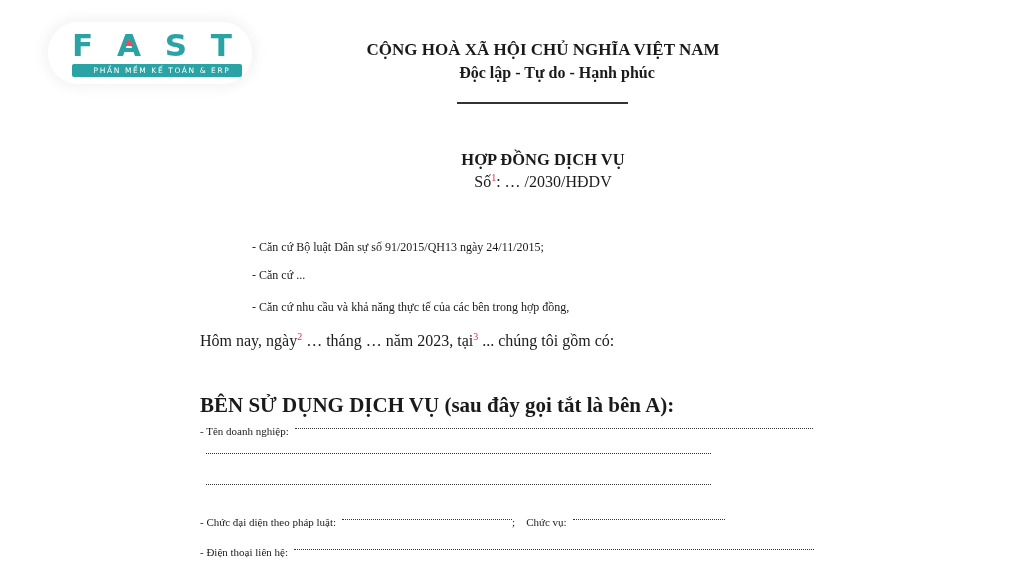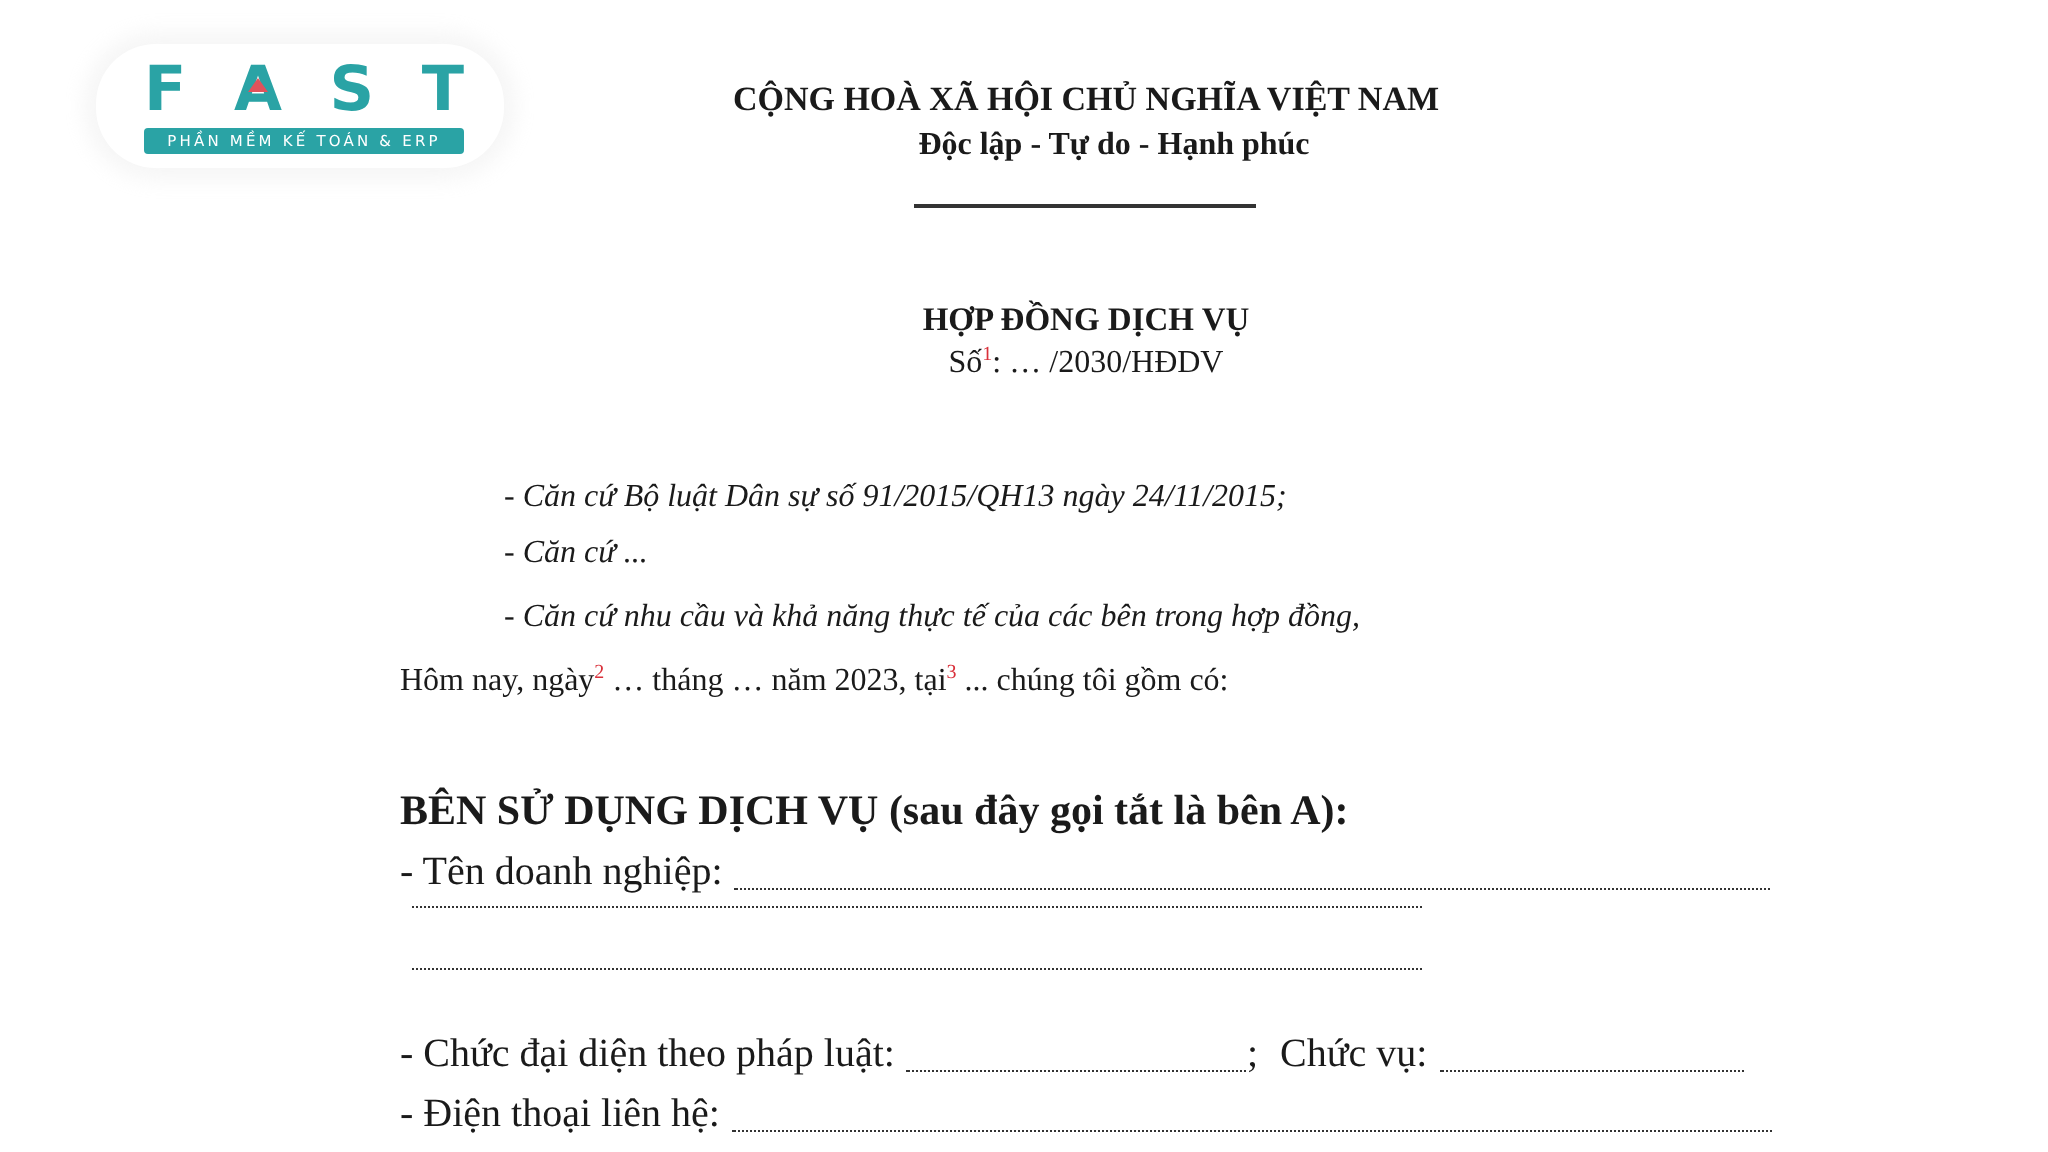--- a/index.html
+++ b/index.html
@@ -23,33 +23,33 @@
   .logo-a { position:relative; }
   .logo-a .tri {
     position:absolute; left:50%; top:9px; transform:translateX(-50%);
     width:0; height:0; border-left:5px solid transparent; border-right:5px solid transparent;
     border-bottom:7px solid #e0525b;
   }
   .logo-tag {
     position:absolute; left:24px; top:42px; width:160px; height:13px;
     background:#2aa3a5; border-radius:2px; color:#ffffff;
     font-family:"DejaVu Sans", sans-serif; font-size:7.5px; letter-spacing:1.6px;
-    line-height:13px; text-align:center; white-space:nowrap;
+    line-height:13px; text-align:center; white-space:nowrap;padding-left:10px;
   }
   .abs { position:absolute; white-space:nowrap; }
   .hdr1 { left:0; width:1086px; text-align:center; top:40px; font-size:17px; font-weight:bold; }
   .hdr2 { left:0; width:1114px; text-align:center; top:64px; font-size:16px; font-weight:bold; }
   .hdr-rule { position:absolute; left:457px; top:102px; width:171px; height:1.5px; background:#333; }
   .title { left:0; width:1086px; text-align:center; top:150px; font-size:16.5px; font-weight:bold; }
   .so { left:0; width:1086px; text-align:center; top:173px; font-size:16px; }
   sup.fn { color:#d9303a; font-size:10px; vertical-align:6px; line-height:0; }
-  .basis { left:252px; font-size:16px; font-style:italic; }
+  .basis { left:252px; font-size:12px; }
   .body-line { left:200px; font-size:16px; }
   .section { left:200px; top:393px; font-size:21px; font-weight:bold; }
-  .field { left:200px; font-size:20px; display:flex; align-items:flex-end; }
+  .field { left:200px; font-size:11px; display:flex; align-items:center; }
   .dots {
     display:inline-block; border-bottom:1.5px dotted #333; height:1px; margin-left:6px;
     position:relative; top:-3px;
   }
 </style>
 </head>
 <body>
 
 <div class="logo">
   <div class="logo-word">

